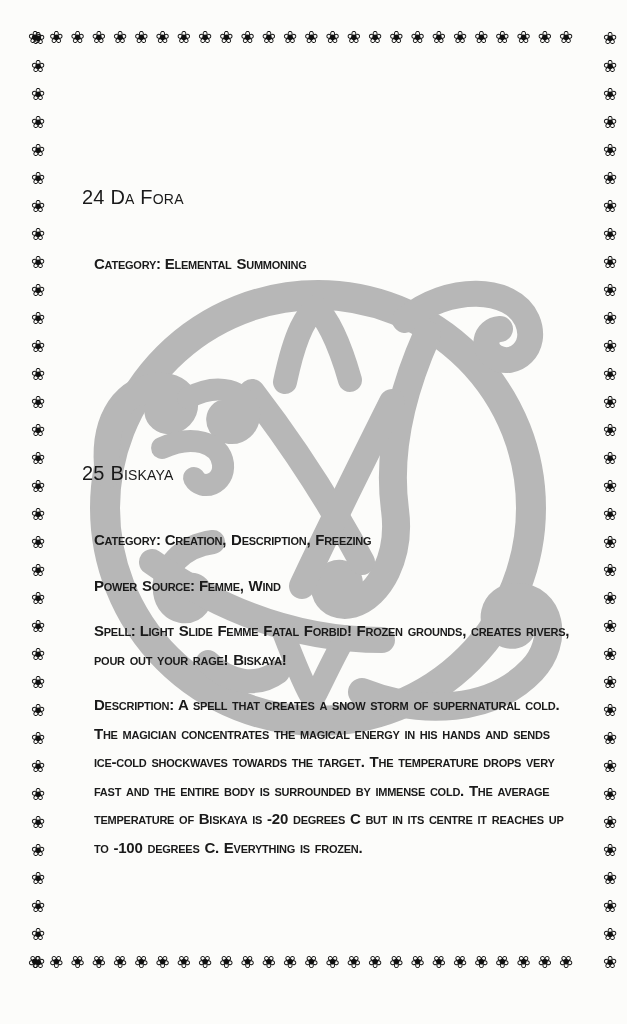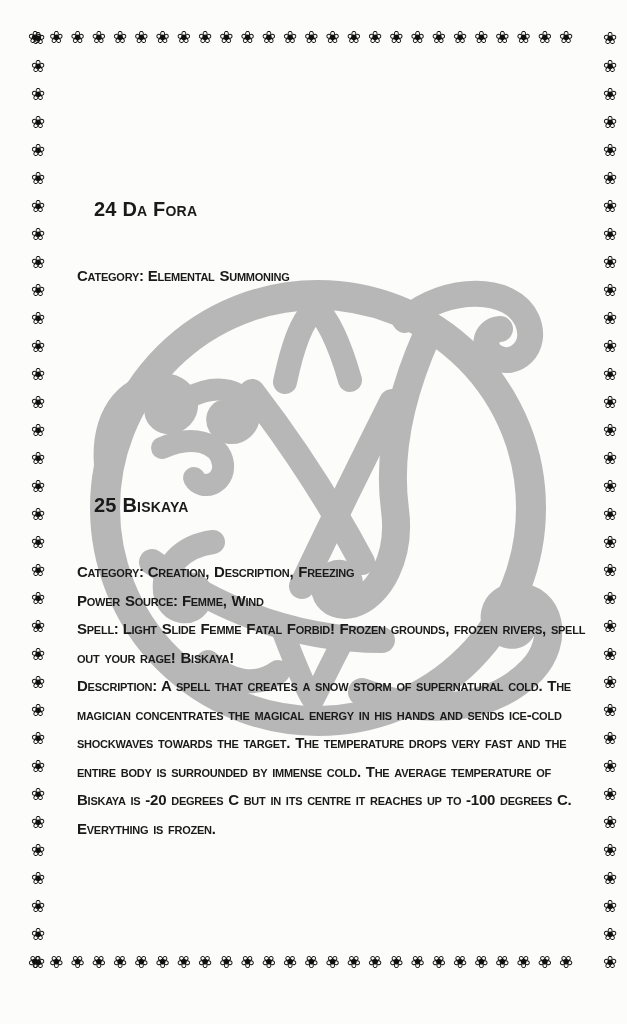--- a/index.html
+++ b/index.html
@@ -31,31 +31,31 @@
   }
   .orna-left{left:27px;}
   .orna-right{left:599px;}
   
   .watermark{position:absolute;left:0;top:0;z-index:1;}
   .watermark path,.watermark circle{fill:none;stroke-linecap:round;}
   
   .content{position:absolute;inset:0;z-index:2;}
   .spell-entry{position:absolute;left:77px;width:512px;}
   .entry-24{top:180px;}
-  .entry-25{top:476px;}
+  .entry-25{top:456px;}
   .spell-title{
-    margin:17px;
-    font-size:20px;font-weight:bold;
+    margin:5px;
+    font-size:20px;font-weight:normal;
     font-variant:small-caps;
     letter-spacing:0.2px;
     line-height:24px;
   }
   .fields{margin-top:41px;}
   .line{
-    margin:0;
+    margin:17px;
     font-size:15px;font-weight:bold;
     font-variant:small-caps;
     letter-spacing:-0.25px;
     line-height:28.5px;
     word-spacing:1px;
   }
   .lbl{margin-right:4px;}
 </style>
 </head>
 <body>
@@ -91,19 +91,19 @@
       <div class="fields">
         <p class="line"><span class="lbl">Category:</span><span>Elemental Summoning</span></p>
       </div>
     </section>
 
     <section class="spell-entry entry-25">
       <h2 class="spell-title">25 Biskaya</h2>
       <div class="fields">
         <p class="line"><span class="lbl">Category:</span><span>Creation, Description, Freezing</span></p>
         <p class="line"><span class="lbl">Power Source:</span><span>Femme, Wind</span></p>
-        <p class="line"><span class="lbl">Spell:</span><span>Light Slide Femme Fatal Forbid! Frozen grounds, frozen rivers, spell out your rage! Biskaya!</span></p>
+        <p class="line"><span class="lbl">Spell:</span><span>Light Slide Femme Fatal Forbid! Frozen grounds, creates rivers, pour out your rage! Biskaya!</span></p>
         <p class="line"><span class="lbl">Description:</span><span>A spell that creates a snow storm of supernatural cold. The magician concentrates the magical energy in his hands and sends ice-cold shockwaves towards the target. The temperature drops very fast and the entire body is surrounded by immense cold. The average temperature of Biskaya is -20 degrees C but in its centre it reaches up to -100 degrees C. Everything is frozen.</span></p>
       </div>
     </section>
 
   </div>
 </div>
 
 </body></html>

